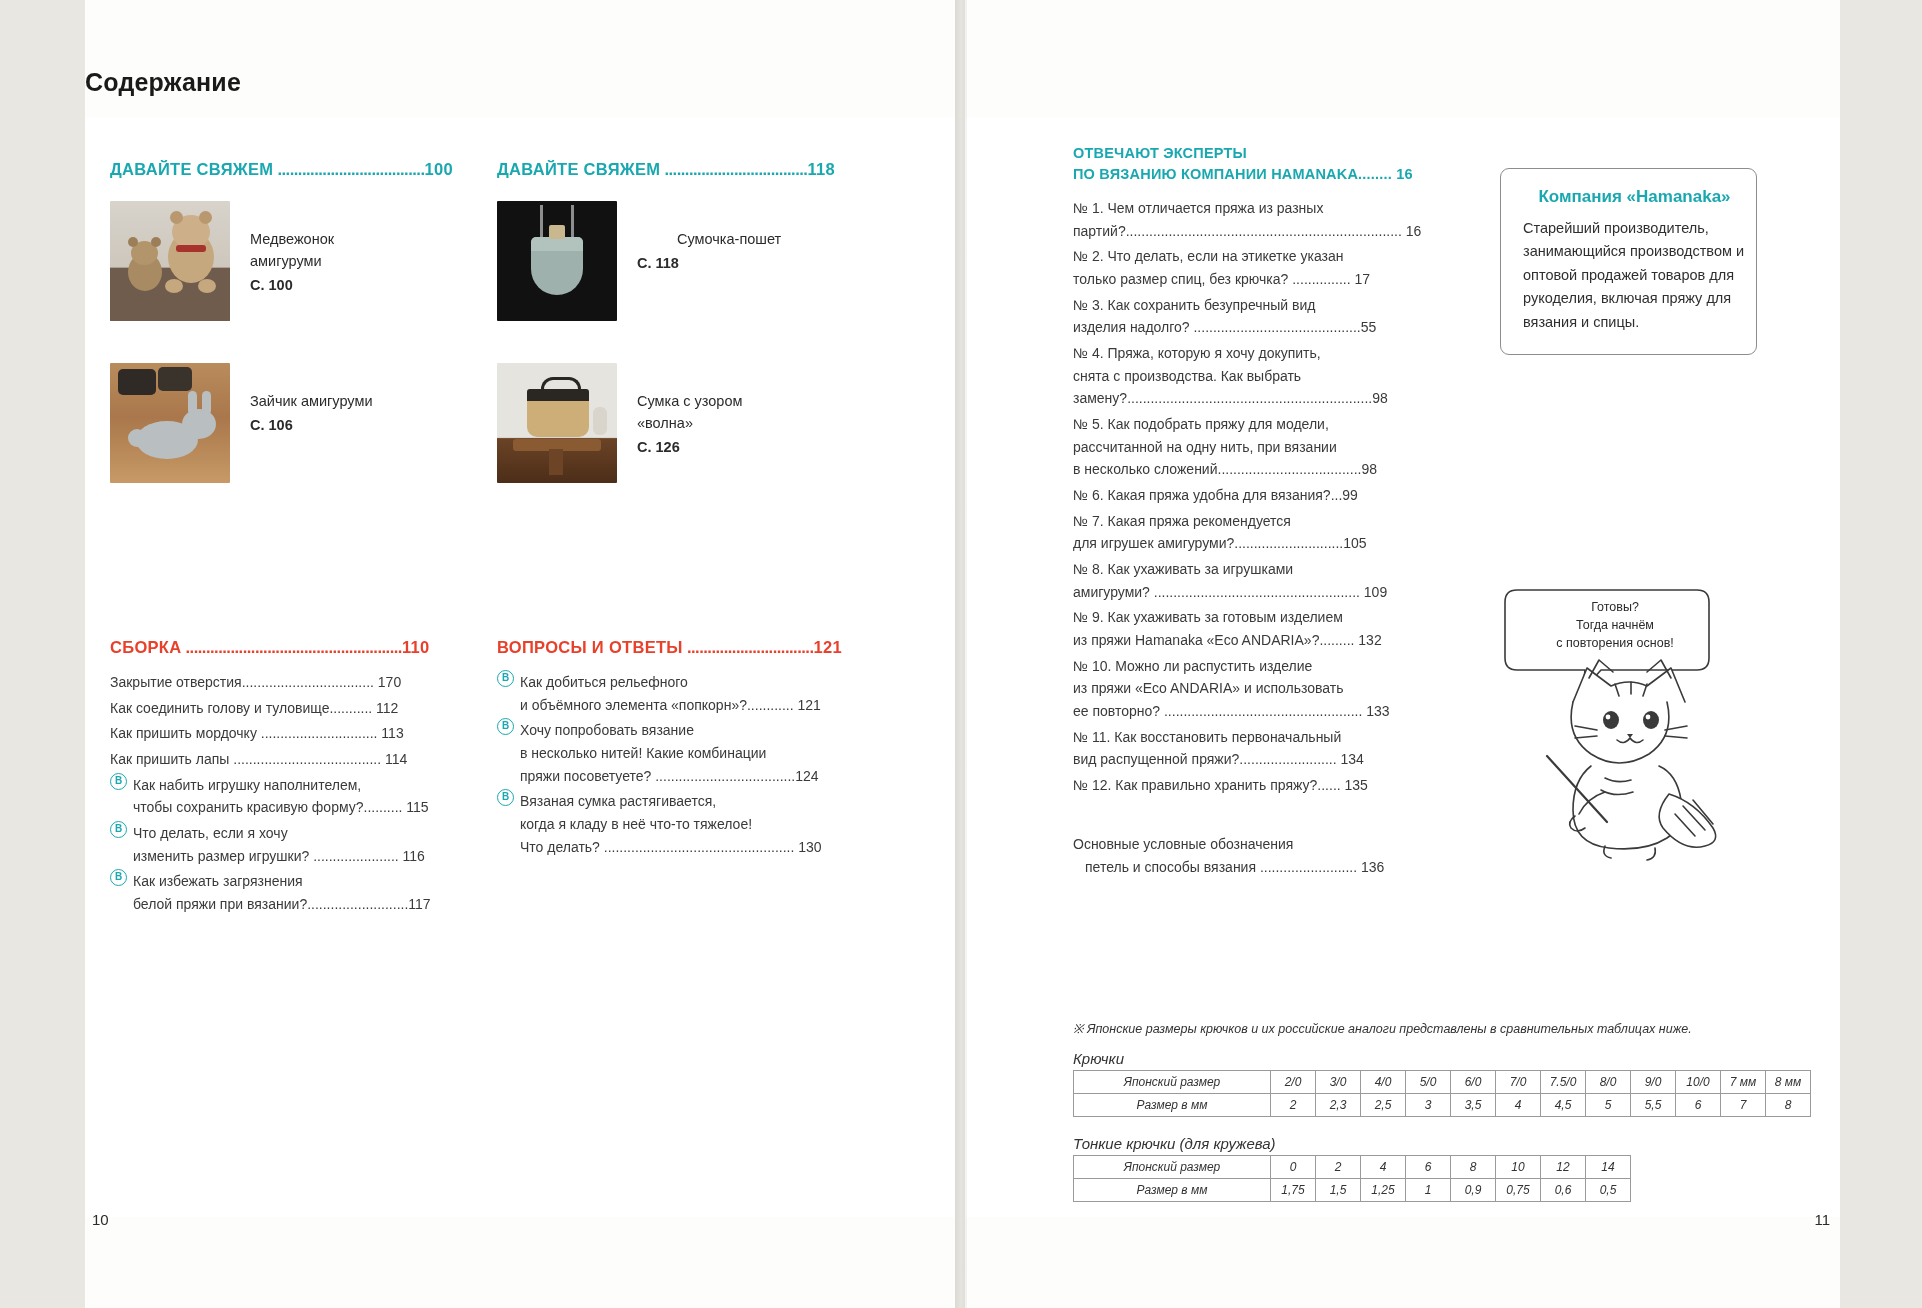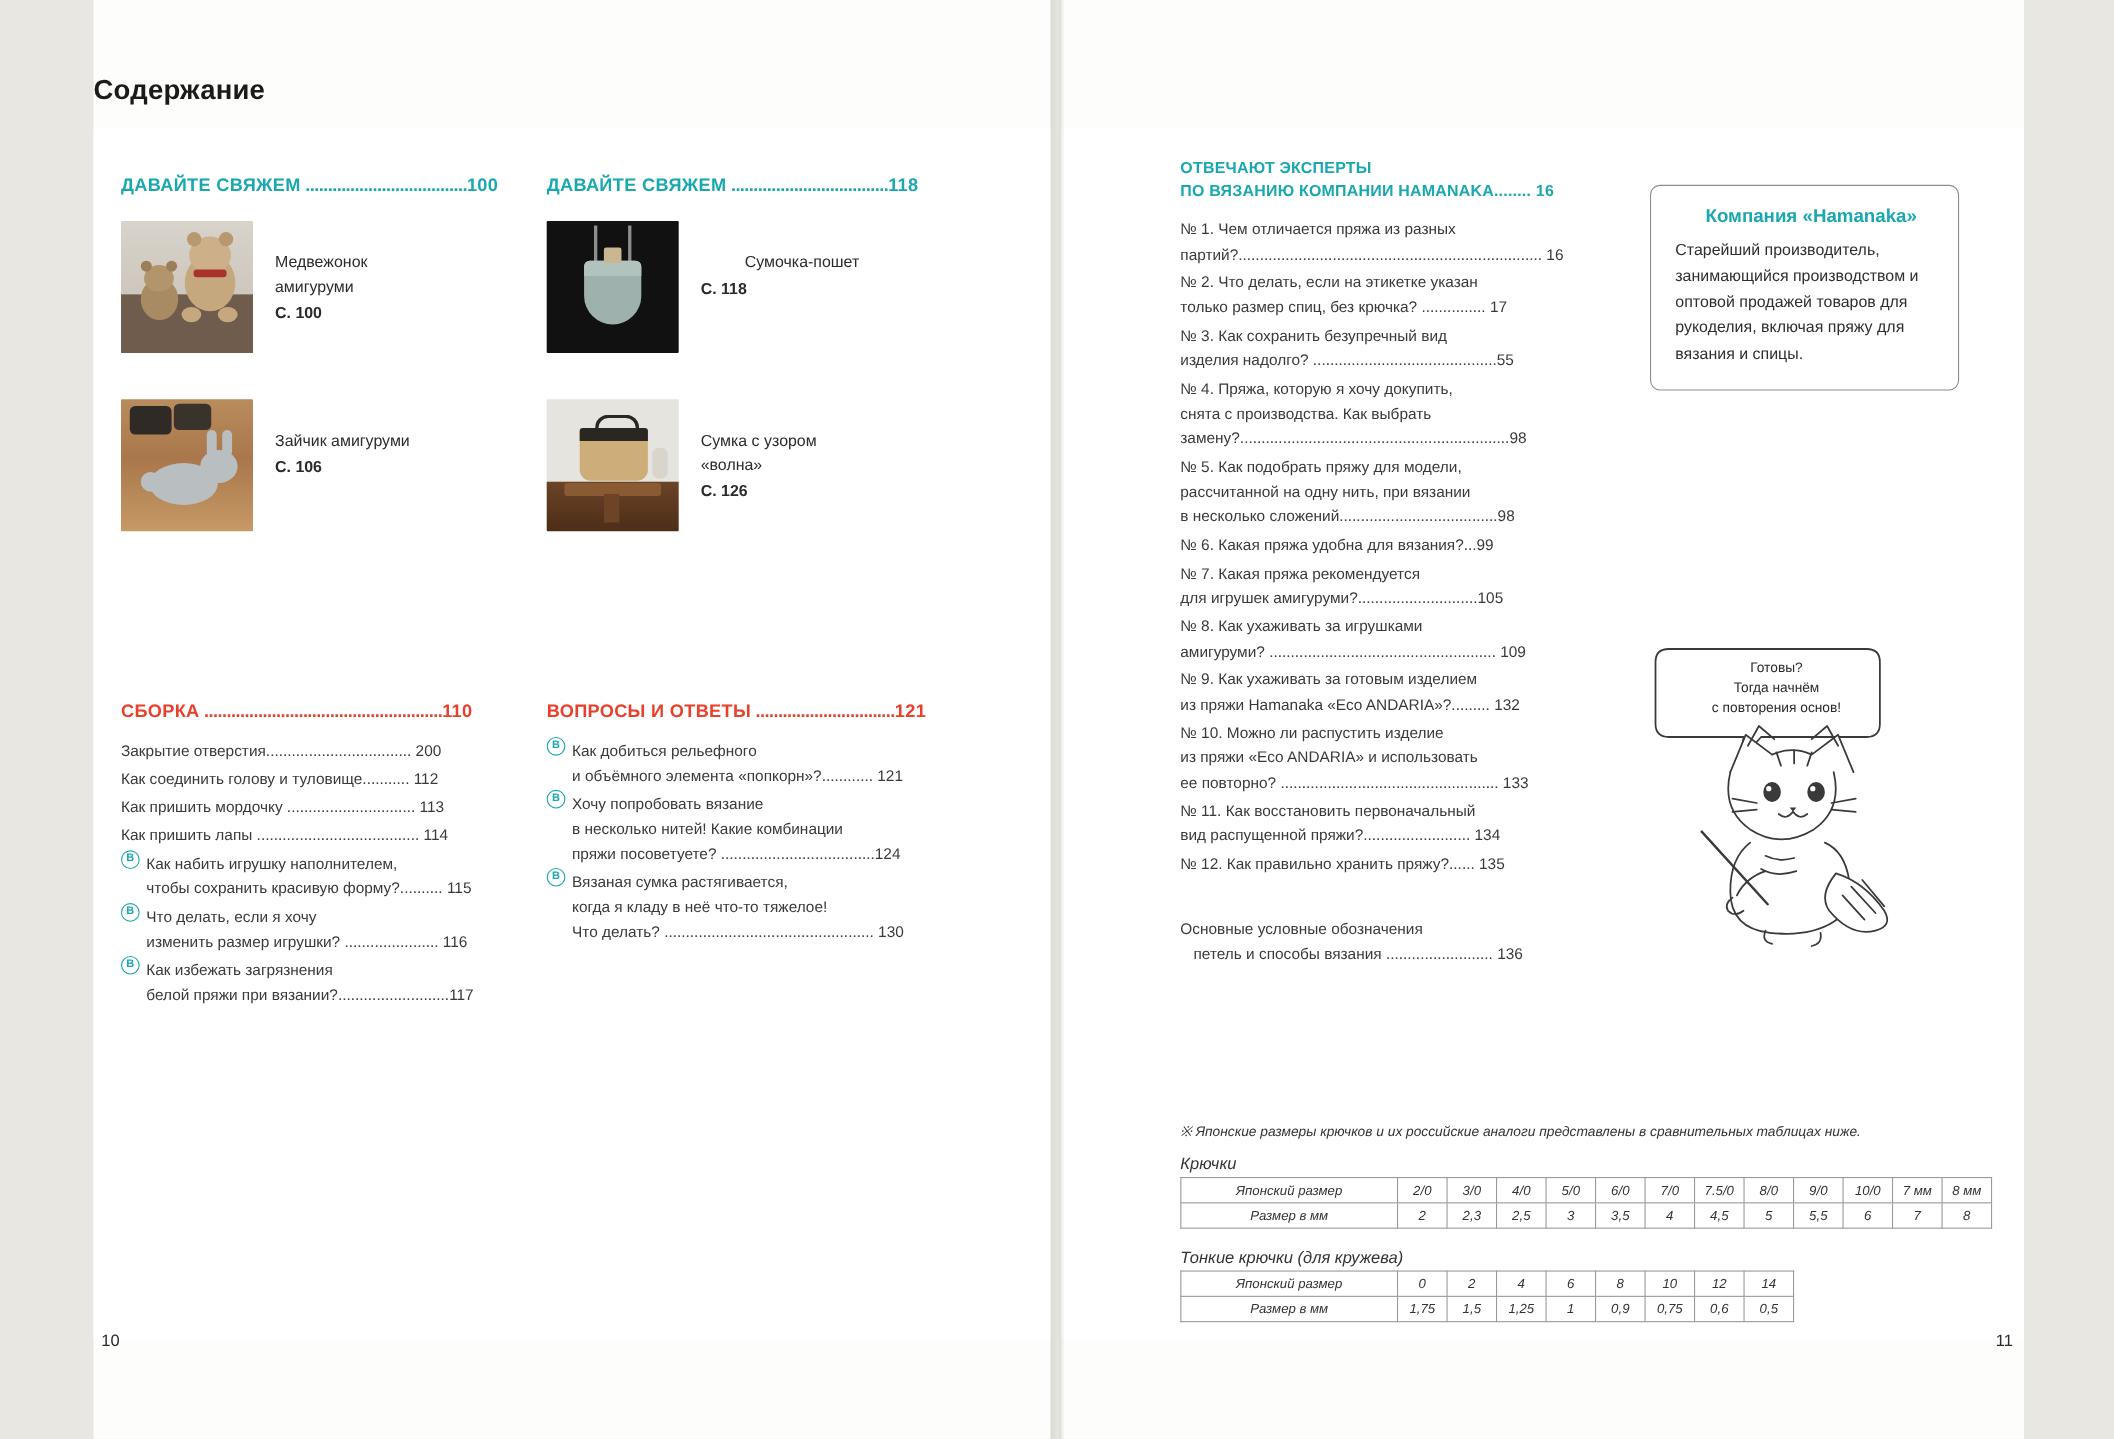--- a/index.html
+++ b/index.html
@@ -170,21 +170,21 @@
     color: #3a3a3a;
     line-height: 1.62;
   }
   .basics .indent { display: block; padding-left: 12px; }
 
   
   .ham-box {
     position: absolute;
     left: 1500px;
     top: 168px;
-    width: 281px;
+    width: 257px;
     border: 1.3px solid #8d8d8d;
     border-radius: 9px;
     padding: 18px 10px 20px 22px;
     box-sizing: border-box;
     background: #ffffff;
   }
   .ham-title {
     font-size: 17px;
     font-weight: bold;
     color: #1aa8b0;
@@ -344,21 +344,21 @@
         <span class="page-no">С. 106</span>
       </div>
     </div>
 
     <div style="margin-top:155px;">
       <div class="sec-head red">
         <span>СБОРКА</span><span class="dots"> .....................................................</span><span>110</span>
       </div>
       <div class="toc-list">
         <div class="qa-item">
-            <span class="qa-text" style="white-space:pre-line;">Закрытие отверстия.................................. 200</span>
+            <span class="qa-text" style="white-space:pre-line;">Закрытие отверстия.................................. 170</span>
           </div>
         <div class="qa-item">
             <span class="qa-text" style="white-space:pre-line;">Как соединить голову и туловище........... 112</span>
           </div>
         <div class="qa-item">
             <span class="qa-text" style="white-space:pre-line;">Как пришить мордочку .............................. 113</span>
           </div>
         <div class="qa-item">
             <span class="qa-text" style="white-space:pre-line;">Как пришить лапы ...................................... 114</span>
           </div>

